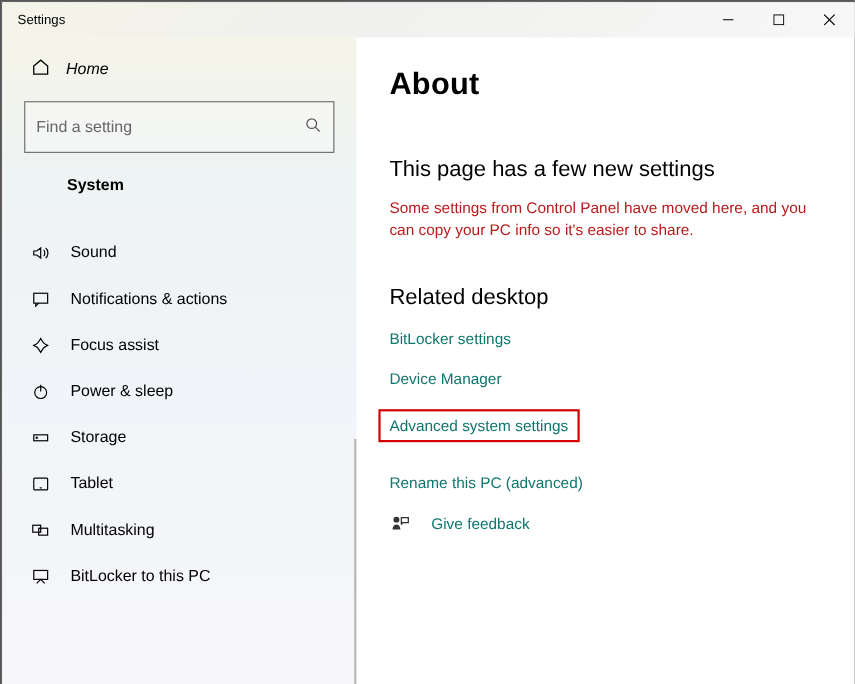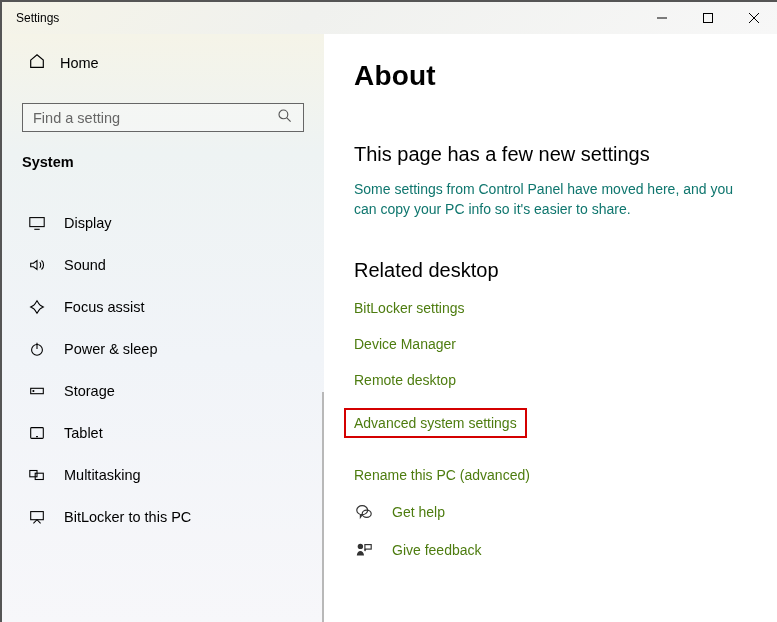--- a/index.html
+++ b/index.html
@@ -3,35 +3,35 @@
 <meta charset="utf-8">
 <style>
   * { box-sizing: border-box; margin: 0; padding: 0; }
   html, body { width: 777px; height: 622px; font-family: "Segoe UI", Arial, sans-serif; font-size: 14px; color: #000; background: #fff; overflow: hidden; border: 1px solid #555; }
   .titlebar { height: 32px; display: flex; align-items: center; padding-left: 14px; background: linear-gradient(135deg, #f5f4e8 0%, #f0f1ee 40%, #f7f7f7 100%); }
   .titlebar .title { font-size: 12px; flex: 1; }
   .winbtn { width: 46px; height: 32px; display: flex; align-items: center; justify-content: center; font-size: 12px; color: #000; }
   .winbtn svg { stroke: #000; }
   .body { display: flex; height: calc(622px - 32px); }
   .sidebar { width: 322px; background: linear-gradient(180deg, #f5f4e8 0%, #eef3f3 20%, #f1f4f8 55%, #f7f7fa 100%); padding-top: 18px; position: relative; }
-  .home { display: flex; align-items: center; gap: 14px; padding: 0 20px 18px 26px; font-size: 14.5px; }
-  .search { margin: 12px 20px 22px 20px; height: 29px; border: 1px solid #666; display: flex; align-items: center; padding: 0 10px; background: rgba(255,255,255,0.3); }
+  .home { display: flex; align-items: center; gap: 14px; padding: 0 20px 18px 26px; font-size: 14.5px; font-style: italic; }
+  .search { margin: 0 20px 22px 20px; height: 47px; border: 1px solid #666; display: flex; align-items: center; padding: 0 10px; background: rgba(255,255,255,0.3); }
   .search input { border: none; background: transparent; outline: none; font-size: 14.5px; flex: 1; color: #555; }
   .search input::placeholder { color: #666; }
-  .category { font-weight: 600; font-size: 14.5px; padding: 0 20px 10px 20px; }
+  .category { font-weight: 600; font-size: 14.5px; padding: 0 20px 10px 20px; margin-left: 39px; }
   .navlist { margin-top: 22px; position: relative; }
   .navitem { display: flex; align-items: center; gap: 18px; padding: 12px 20px 12px 26px; font-size: 14.5px; cursor: pointer; }
   .navitem .ic { width: 18px; height: 18px; display: flex; align-items: center; justify-content: center; }
   .scrollrail { position: absolute; right: 0; top: 190px; width: 2px; height: 290px; background: #b8b8b8; }
   .content { flex: 1; padding: 26px 30px 0 30px; overflow: hidden; }
   .h1 { font-size: 28px; font-weight: 600; margin-bottom: 51px; letter-spacing: 0.2px; }
   .h2a { font-size: 20px; font-weight: 400; margin-bottom: 14px; }
-  .desc { font-size: 14px; color: #0f766e; line-height: 1.4; margin-bottom: 40px; max-width: 400px; }
+  .desc { font-size: 14px; color: #b91c1c; line-height: 1.4; margin-bottom: 40px; max-width: 400px; }
   .h2 { font-size: 20px; font-weight: 400; margin-bottom: 18px; }
-  .link { color: #4d7c0f; font-size: 14px; margin-bottom: 20px; cursor: pointer; display: block; }
+  .link { color: #0f766e; font-size: 14px; margin-bottom: 20px; cursor: pointer; display: block; }
   .highlight { display: inline-block; border: 2px solid #d40000; padding: 5px 8px; margin-left: -10px; margin-bottom: 29px; }
   .helprow { display: flex; align-items: center; gap: 18px; margin-top: 20px; margin-bottom: 18px; }
   .helprow .link { margin: 0; }
   .helprow .ic { width: 20px; display:flex; justify-content:center; color:#333; }
 </style>
 </head>
 <body>
 
 <div class="titlebar">
   <div class="title">Settings</div>
@@ -73,35 +73,35 @@
       </span>
     </div>
     <div class="category">System</div>
 
     <div class="navlist">
       <div class="scrollrail"></div>
 
       <div class="navitem">
         <span class="ic">
             <svg width="18" height="18" viewBox="0 0 20 20" fill="none" stroke="#000" stroke-width="1.2">
-              <rect x="2" y="4" width="16" height="10"></rect>
-              <line x1="7" y1="17" x2="13" y2="17"></line>
-            </svg>
-          </span>
-        <span>Display</span>
-      </div>
-      <div class="navitem">
-        <span class="ic">
-            <svg width="18" height="18" viewBox="0 0 20 20" fill="none" stroke="#000" stroke-width="1.2">
               <path d="M3 8v4h3l4 3V5L6 8H3z"></path>
               <path d="M13 7c1.5 1 1.5 5 0 6"></path>
               <path d="M15 5c3 2 3 8 0 10"></path>
             </svg>
           </span>
         <span>Sound</span>
+      </div>
+      <div class="navitem">
+        <span class="ic">
+            <svg width="18" height="18" viewBox="0 0 20 20" fill="none" stroke="#000" stroke-width="1.2">
+              <rect x="3" y="4" width="14" height="10"></rect>
+              <path d="M8 14l-3 3v-3"></path>
+            </svg>
+          </span>
+        <span>Notifications &amp; actions</span>
       </div>
       <div class="navitem">
         <span class="ic">
             <svg width="18" height="18" viewBox="0 0 20 20" fill="none" stroke="#000" stroke-width="1.2">
               <path d="M10 3 C13 8 13 8 17 10 C13 12 13 12 10 17 C7 12 7 12 3 10 C7 8 7 8 10 3 Z"></path>
             </svg>
           </span>
         <span>Focus assist</span>
       </div>
       <div class="navitem">
@@ -153,36 +153,25 @@
   </div>
 
   <div class="content">
     <div class="h1">About</div>
     <div class="h2a">This page has a few new settings</div>
     <div class="desc">Some settings from Control Panel have moved here, and you can copy your PC info so it's easier to share.</div>
 
     <div class="h2">Related desktop</div>
     <a class="link">BitLocker settings</a>
     <a class="link">Device Manager</a>
-    <a class="link">Remote desktop</a>
     <span class="highlight">
       <a class="link" style="margin:0">Advanced system settings</a>
     </span>
     <a class="link">Rename this PC (advanced)</a>
 
-    <div class="helprow">
-      <span class="ic">
-          <svg width="18" height="18" viewBox="0 0 20 20" fill="none" stroke="#333" stroke-width="1.3">
-            <ellipse cx="8" cy="8" rx="6" ry="5"></ellipse>
-            <path d="M8 13l-2 3v-3"></path>
-            <ellipse cx="13" cy="12" rx="5" ry="4"></ellipse>
-          </svg>
-        </span>
-      <a class="link">Get help</a>
-    </div>
     <div class="helprow">
       <span class="ic">
           <svg width="18" height="18" viewBox="0 0 20 20" fill="#333">
             <circle cx="6" cy="6" r="3"></circle>
             <path d="M2 16c0-3 2-5 4-5s4 2 4 5H2z"></path>
             <rect x="11" y="4" width="7" height="5" fill="none" stroke="#333" stroke-width="1.3"></rect>
             <path d="M12 9l-1 2v-2" fill="none" stroke="#333" stroke-width="1.3"></path>
           </svg>
         </span>
       <a class="link">Give feedback</a>

